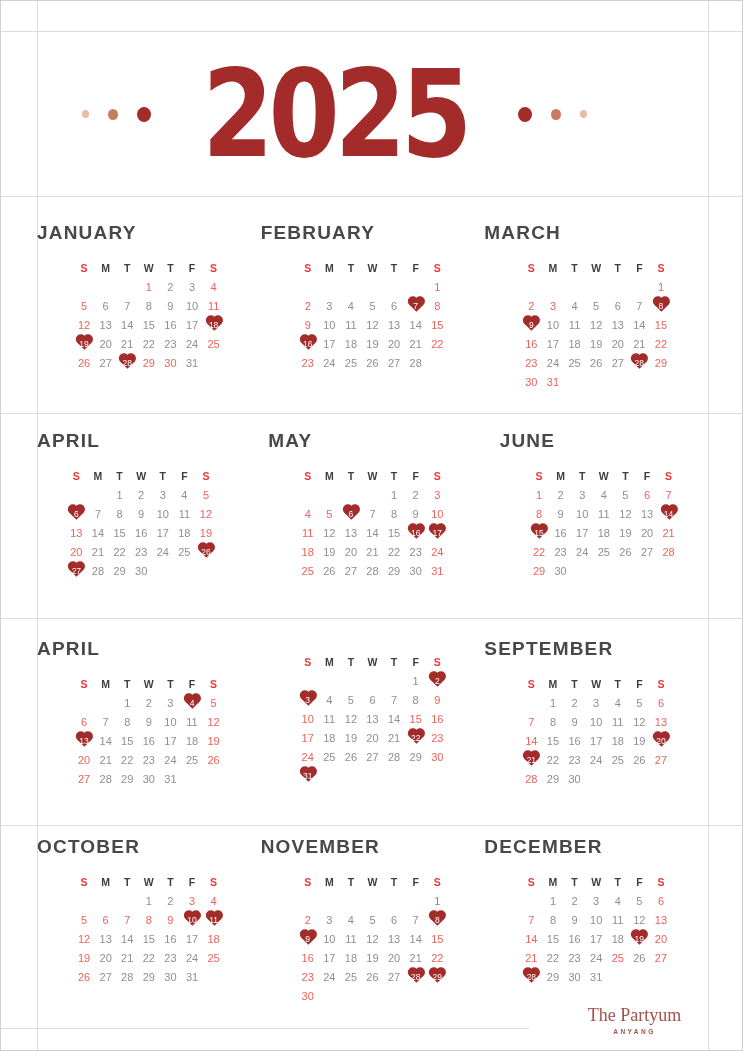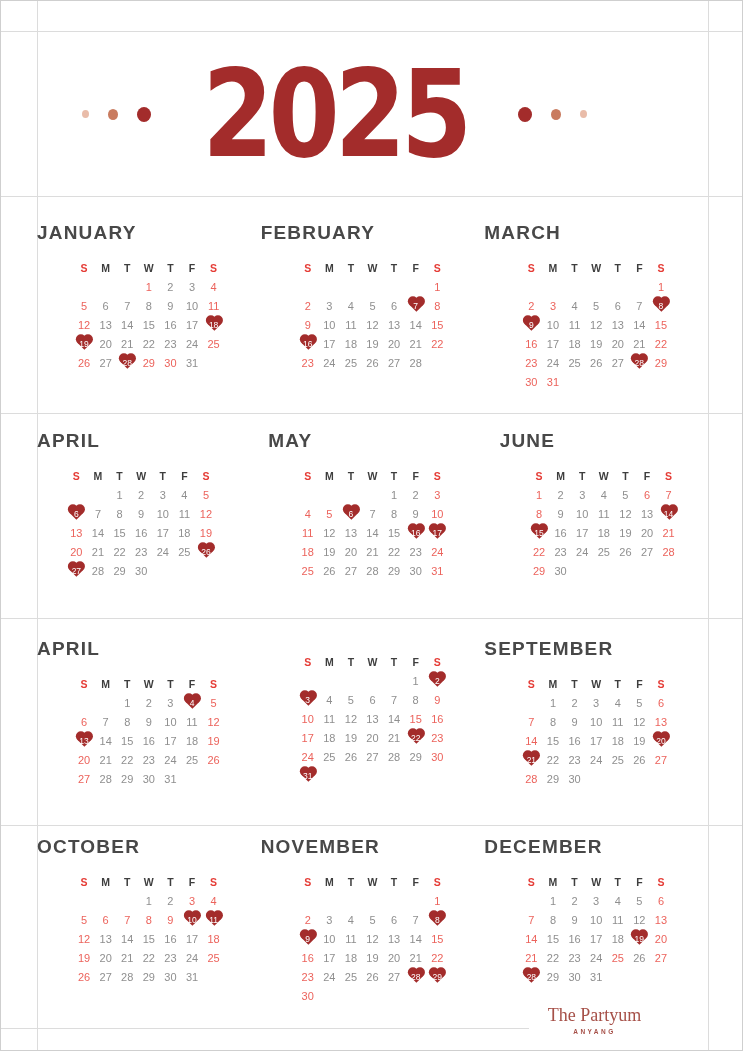--- a/index.html
+++ b/index.html
@@ -76,21 +76,21 @@
   .heart::before, .heart::after {
     content:""; position:absolute; width:10px; height:10px;
     border-radius:50%; background:var(--accent-dark);
   }
   .heart::before { top:-5px; left:0; }
   .heart::after  { top:0; left:5px; }
   .hnum { position:relative; z-index:2; color:#ffffff; font-size:8.5px; font-weight:normal; }
 
   
   .logo {
-    position:absolute; left:504px; top:1004px; width:179px;
+    position:absolute; left:544px; top:1004px; width:179px;
     text-align:center; color:var(--logo-red);
   }
   .logo .brand {
     font-family:"Liberation Serif", serif;
     font-size:18px; line-height:20px; font-weight:normal; margin:0;
   }
   .logo .sub {
     font-size:6.5px; letter-spacing:2.5px; margin-top:3px;
     color:var(--logo-red); font-weight:bold;
   }

